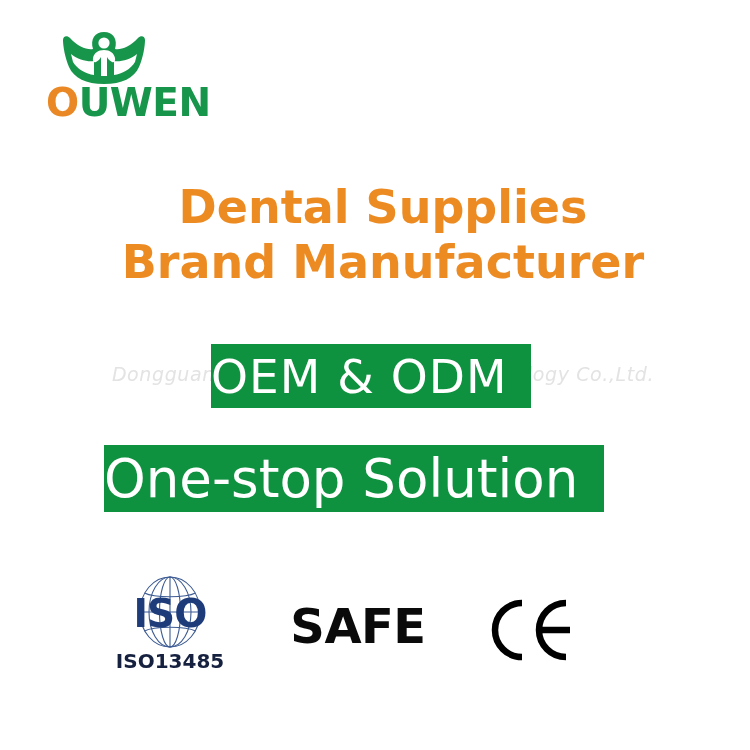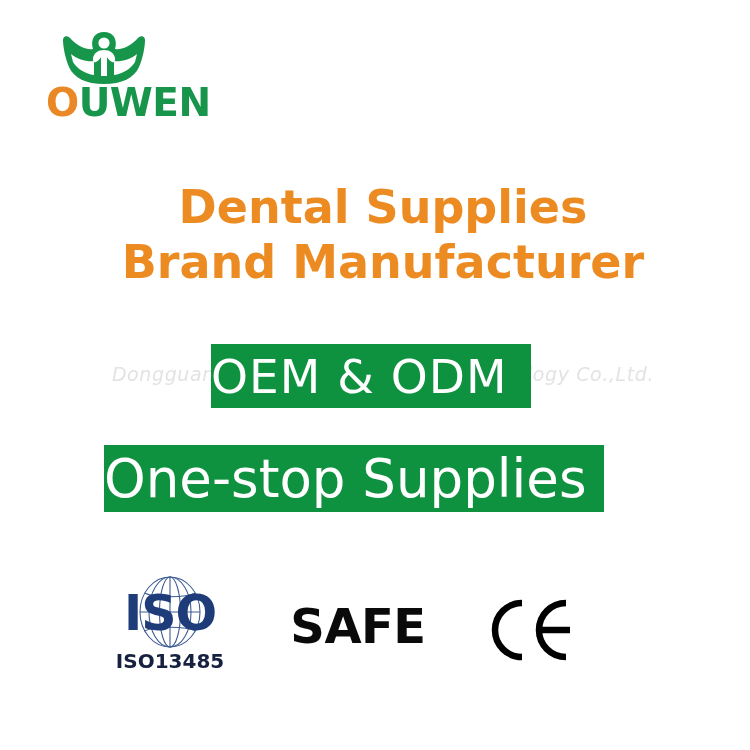--- a/index.html
+++ b/index.html
@@ -145,21 +145,21 @@
     top: 0;
     transform: translateX(-50%);
   }
   .iso-text {
     position: absolute;
     left: 0;
     right: 0;
     top: 19px;
     font-family: "DejaVu Sans", "Liberation Sans", sans-serif;
     font-weight: 900;
-    font-size: 49px;
+    font-size: 39px;
     line-height: 40px;
     color: #1F3C7A;
     letter-spacing: -1px;
   }
   .iso-caption {
     font-family: "DejaVu Sans", "Liberation Sans", sans-serif;
     font-weight: bold;
     font-size: 20px;
     color: #16213F;
     letter-spacing: 0px;
@@ -241,21 +241,21 @@
     <span class="headline-line">Brand Manufacturer</span>
   </div>
 
   <div class="watermark">Dongguan Ouwen Medical Device Technology Co.,Ltd.</div>
 
   <div class="banner banner-oem">
     <span>OEM &amp; ODM</span>
   </div>
 
   <div class="banner banner-onestop">
-    <span>One-stop Supplies</span>
+    <span>One-stop Solution</span>
   </div>
 
   <div class="certs">
 
     <div class="cert cert-iso">
       <div class="iso-mark">
         <div class="iso-globe">
           <svg width="92" height="74" viewBox="0 0 92 74" aria-hidden="true">
             <g fill="none" stroke="#3D5B93" stroke-width="1.1">
               <ellipse cx="46" cy="37" rx="30" ry="35"></ellipse>

